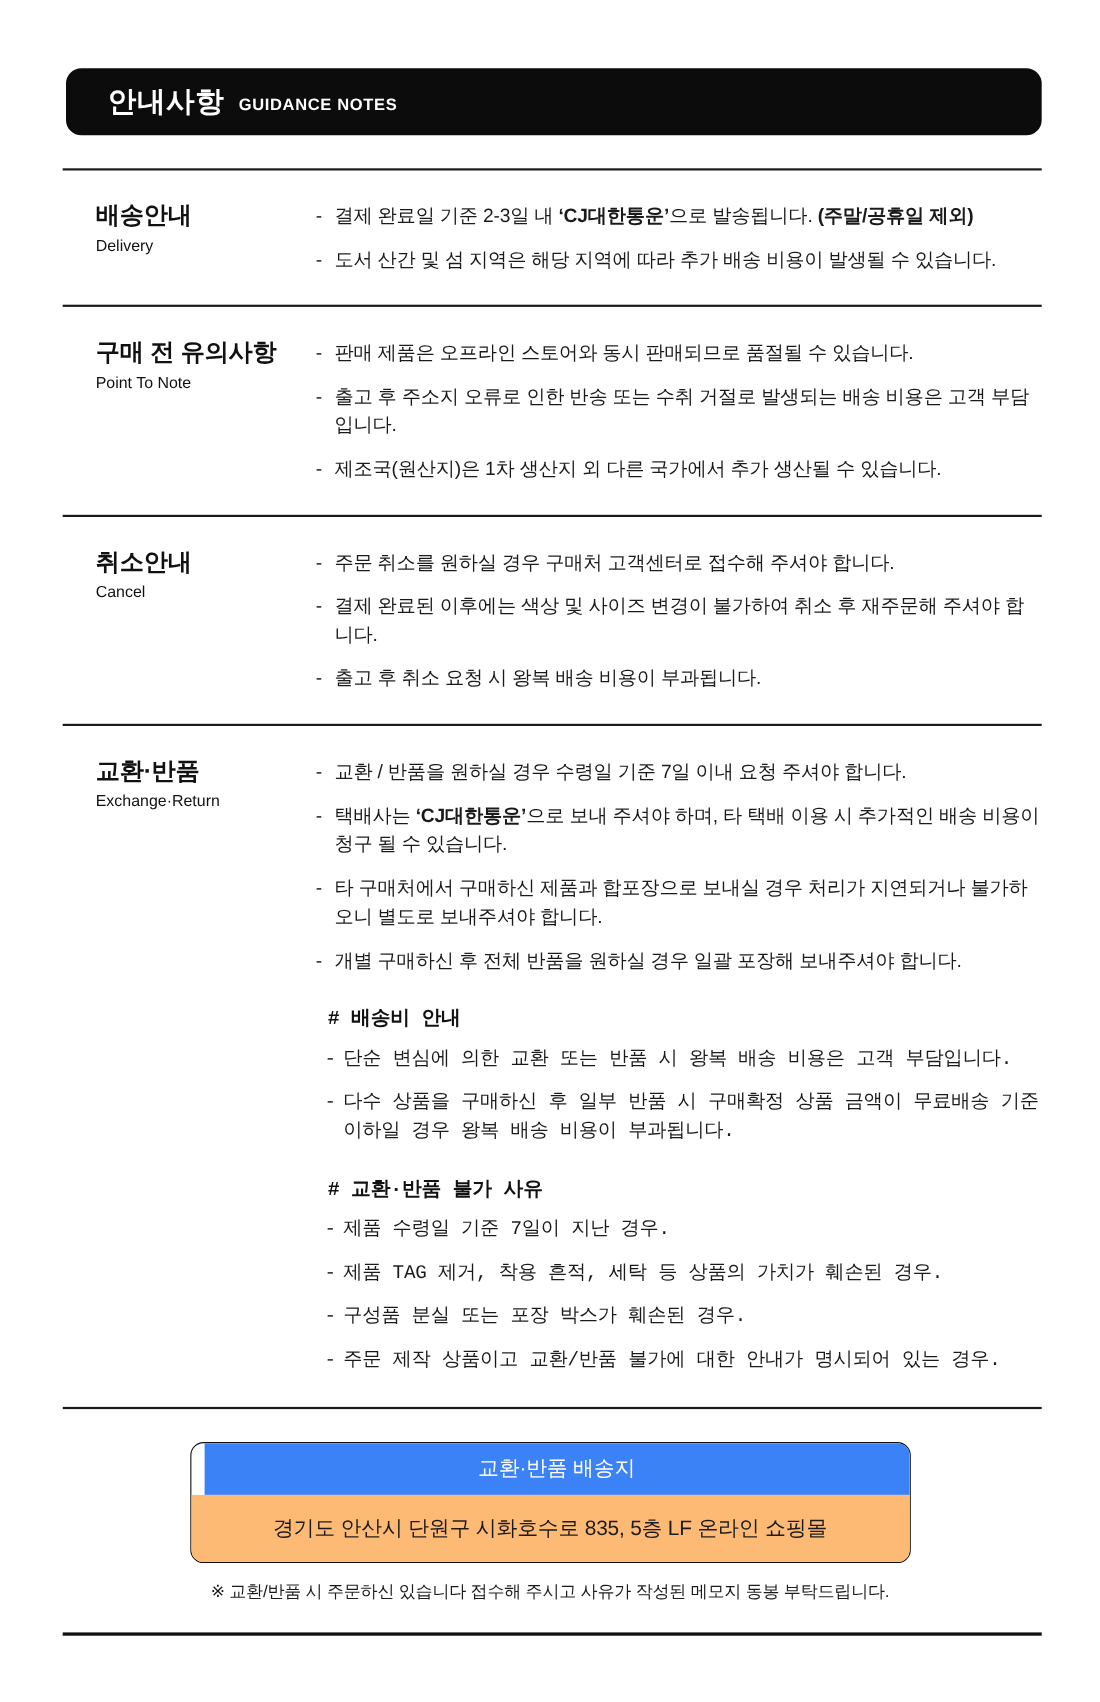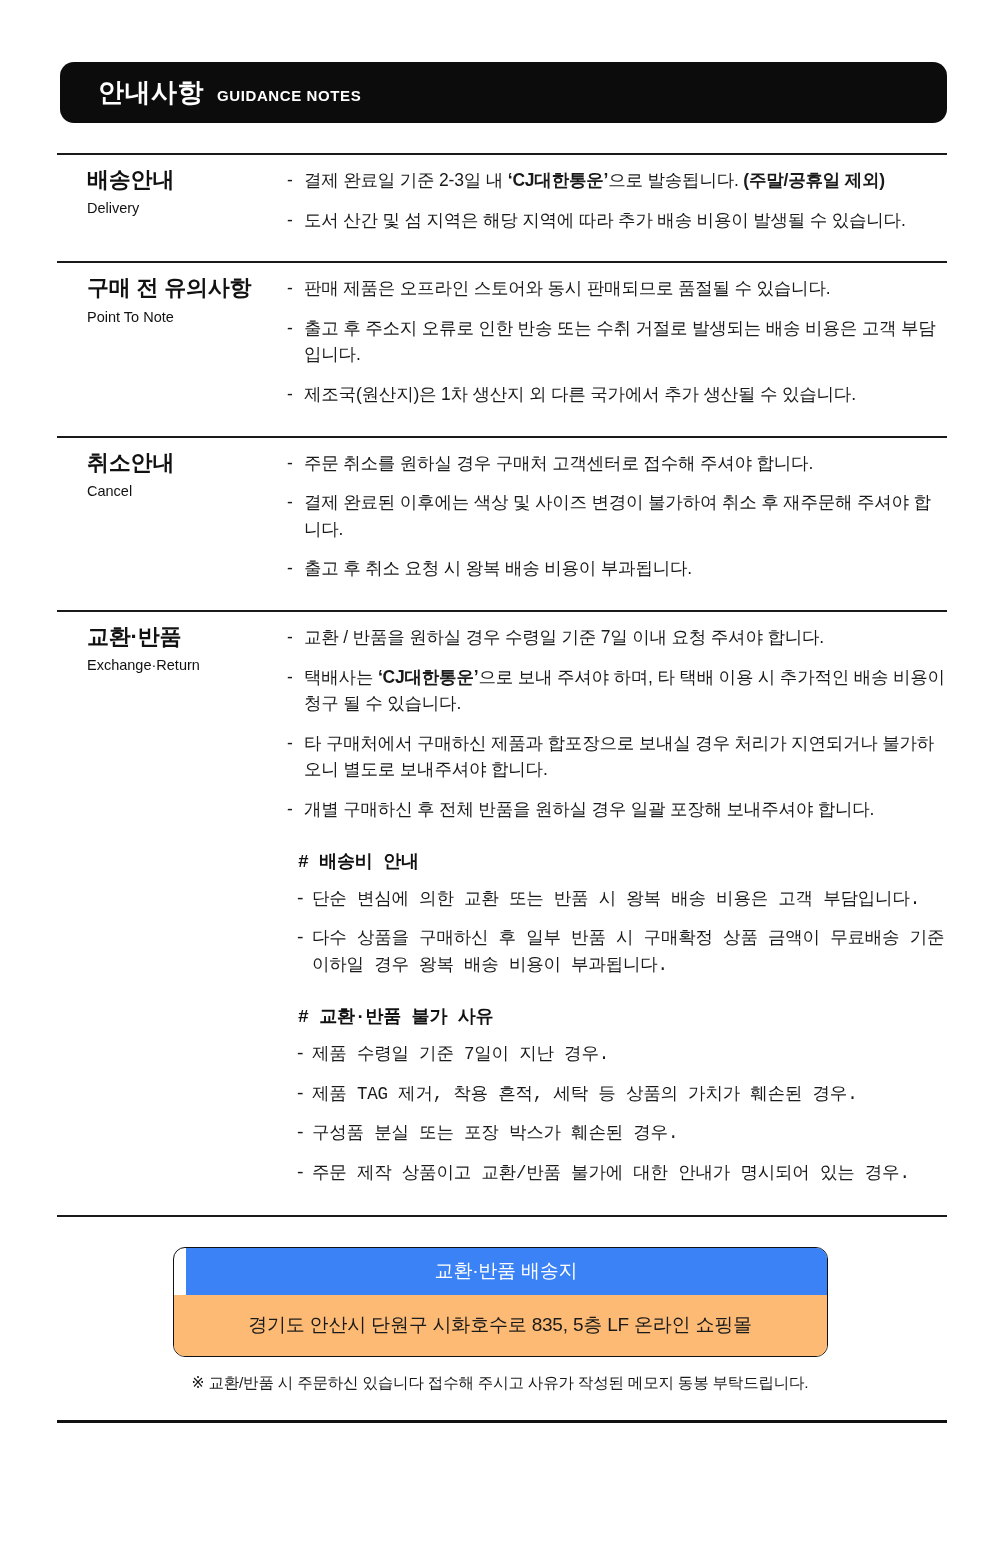--- a/index.html
+++ b/index.html
@@ -49,21 +49,21 @@
   }
   .divider-thick {
     height: 3px;
     background: #111111;
     margin: 26px 53px 0 57px;
   }
   .header-gap { height: 30px; }
   
   .section {
     display: flex;
-    padding: 12px 53px 28px 87px;
+    padding: 28px 53px 28px 87px;
     box-sizing: border-box;
   }
   .section-left {
     width: 200px;
     flex-shrink: 0;
   }
   .section-title-ko {
     font-size: 22px;
     font-weight: 700;
     color: #111111;

